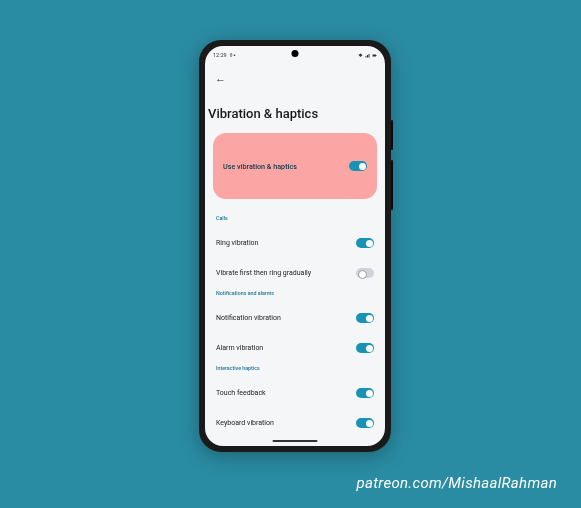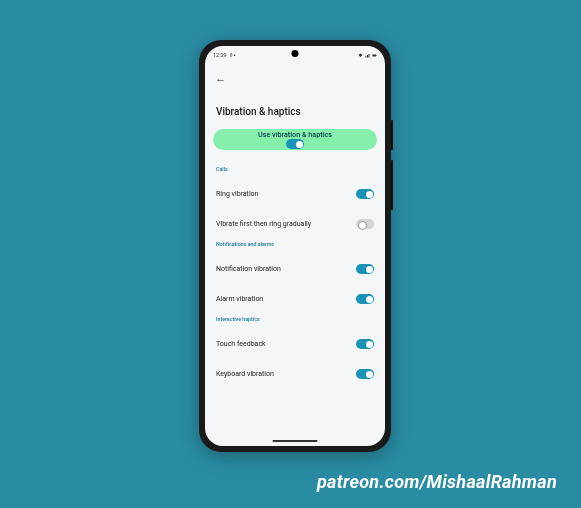--- a/index.html
+++ b/index.html
@@ -64,34 +64,33 @@
     .status-icon { width: 5px; height: 5px; }
     .back-row {
       padding: 6px 10px 4px;
     }
     .back-arrow {
       font-size: 11px;
       color: #222;
       cursor: pointer;
     }
     .page-title {
-      padding: 16px 11px 12px;
-      font-size: 10px;
+      padding: 16px 3px 12px;
+      font-size: 13px;
       font-weight: 500;
       color: #1a1a1a;
     }
     .hero-card {
       margin: 0 8px 10px;
-      background: #86efac;
+      background: #fca5a5;
       border-radius: 13px;
-      padding: 1px 10px;
+      padding: 28px 10px;
       display: flex;
       align-items: center;
       justify-content: space-between;
-      flex-direction: column;
     }
     .hero-label {
       font-size: 7.2px;
       color: #0a3a4a;
       font-weight: 500;
     }
     .section-header {
       padding: 6px 11px 3px;
       font-size: 5.3px;
       color: #1a7a95;
@@ -147,22 +146,22 @@
       width: 45px;
       height: 2px;
       background: #333;
       border-radius: 2px;
     }
     .credit {
       position: absolute;
       bottom: 16px;
       right: 24px;
       color: #fff;
-      font-size: 18px;
-      font-weight: 700;
+      font-size: 15px;
+      font-weight: 400;
       font-style: italic;
       letter-spacing: 0.3px;
     }
   </style>
 </head>
 <body>
 
 <div class="phone-frame">
   <div class="phone-side-btn side-btn-1"></div>
   <div class="phone-side-btn side-btn-2"></div>

